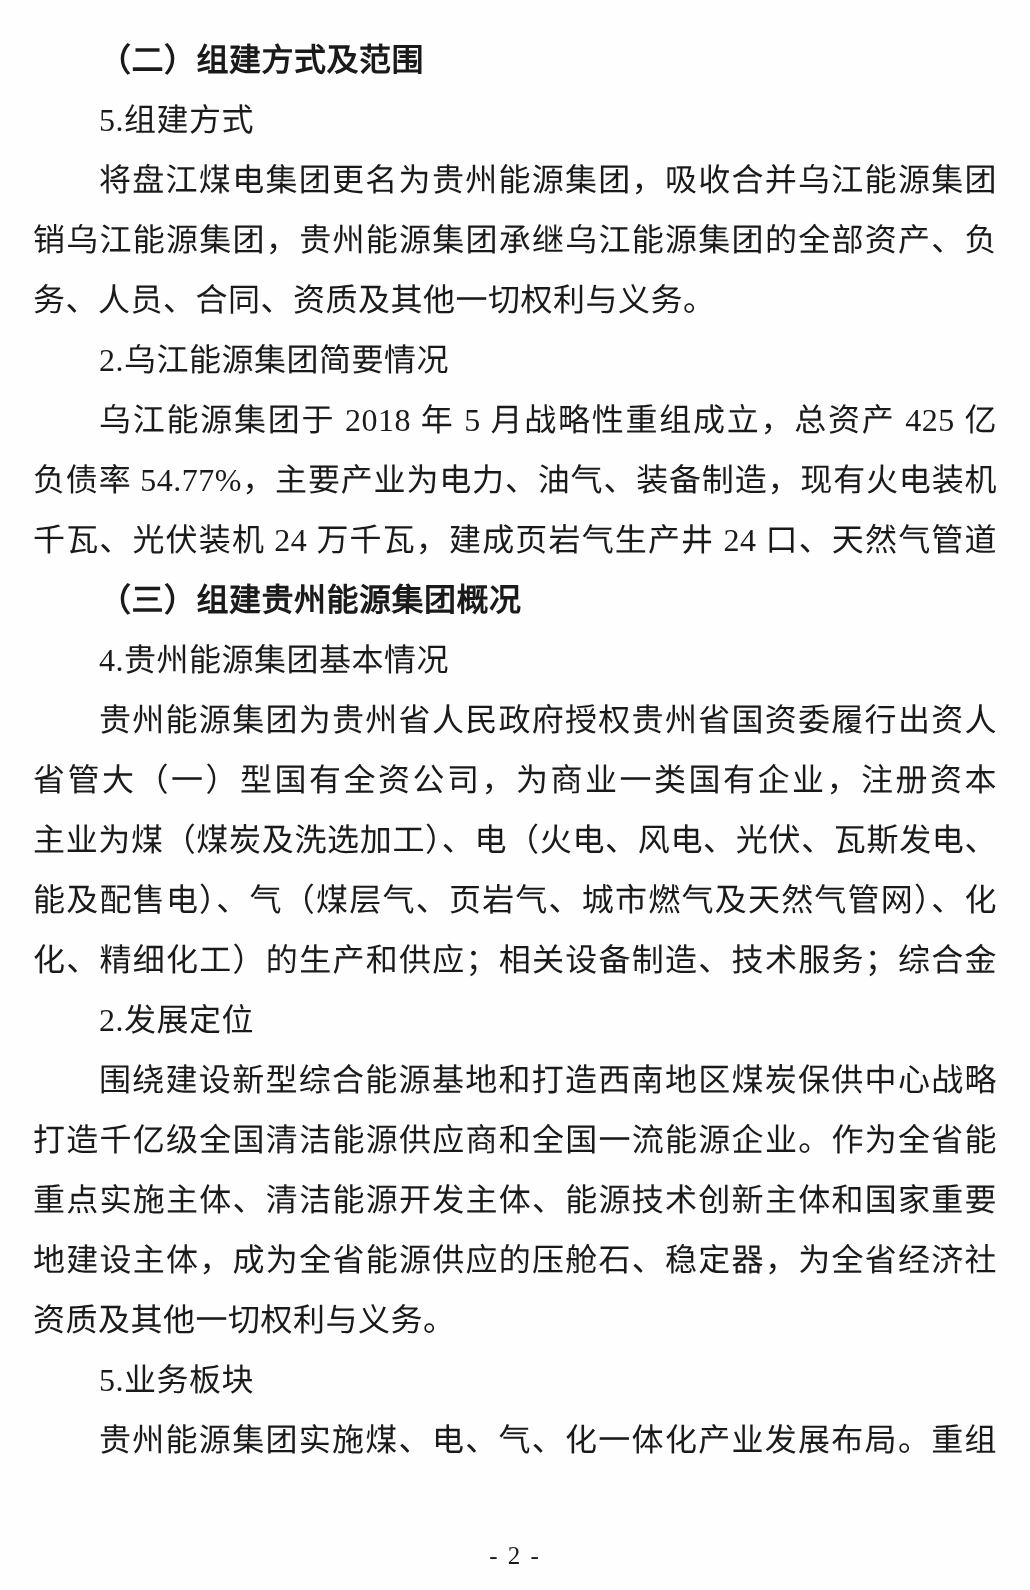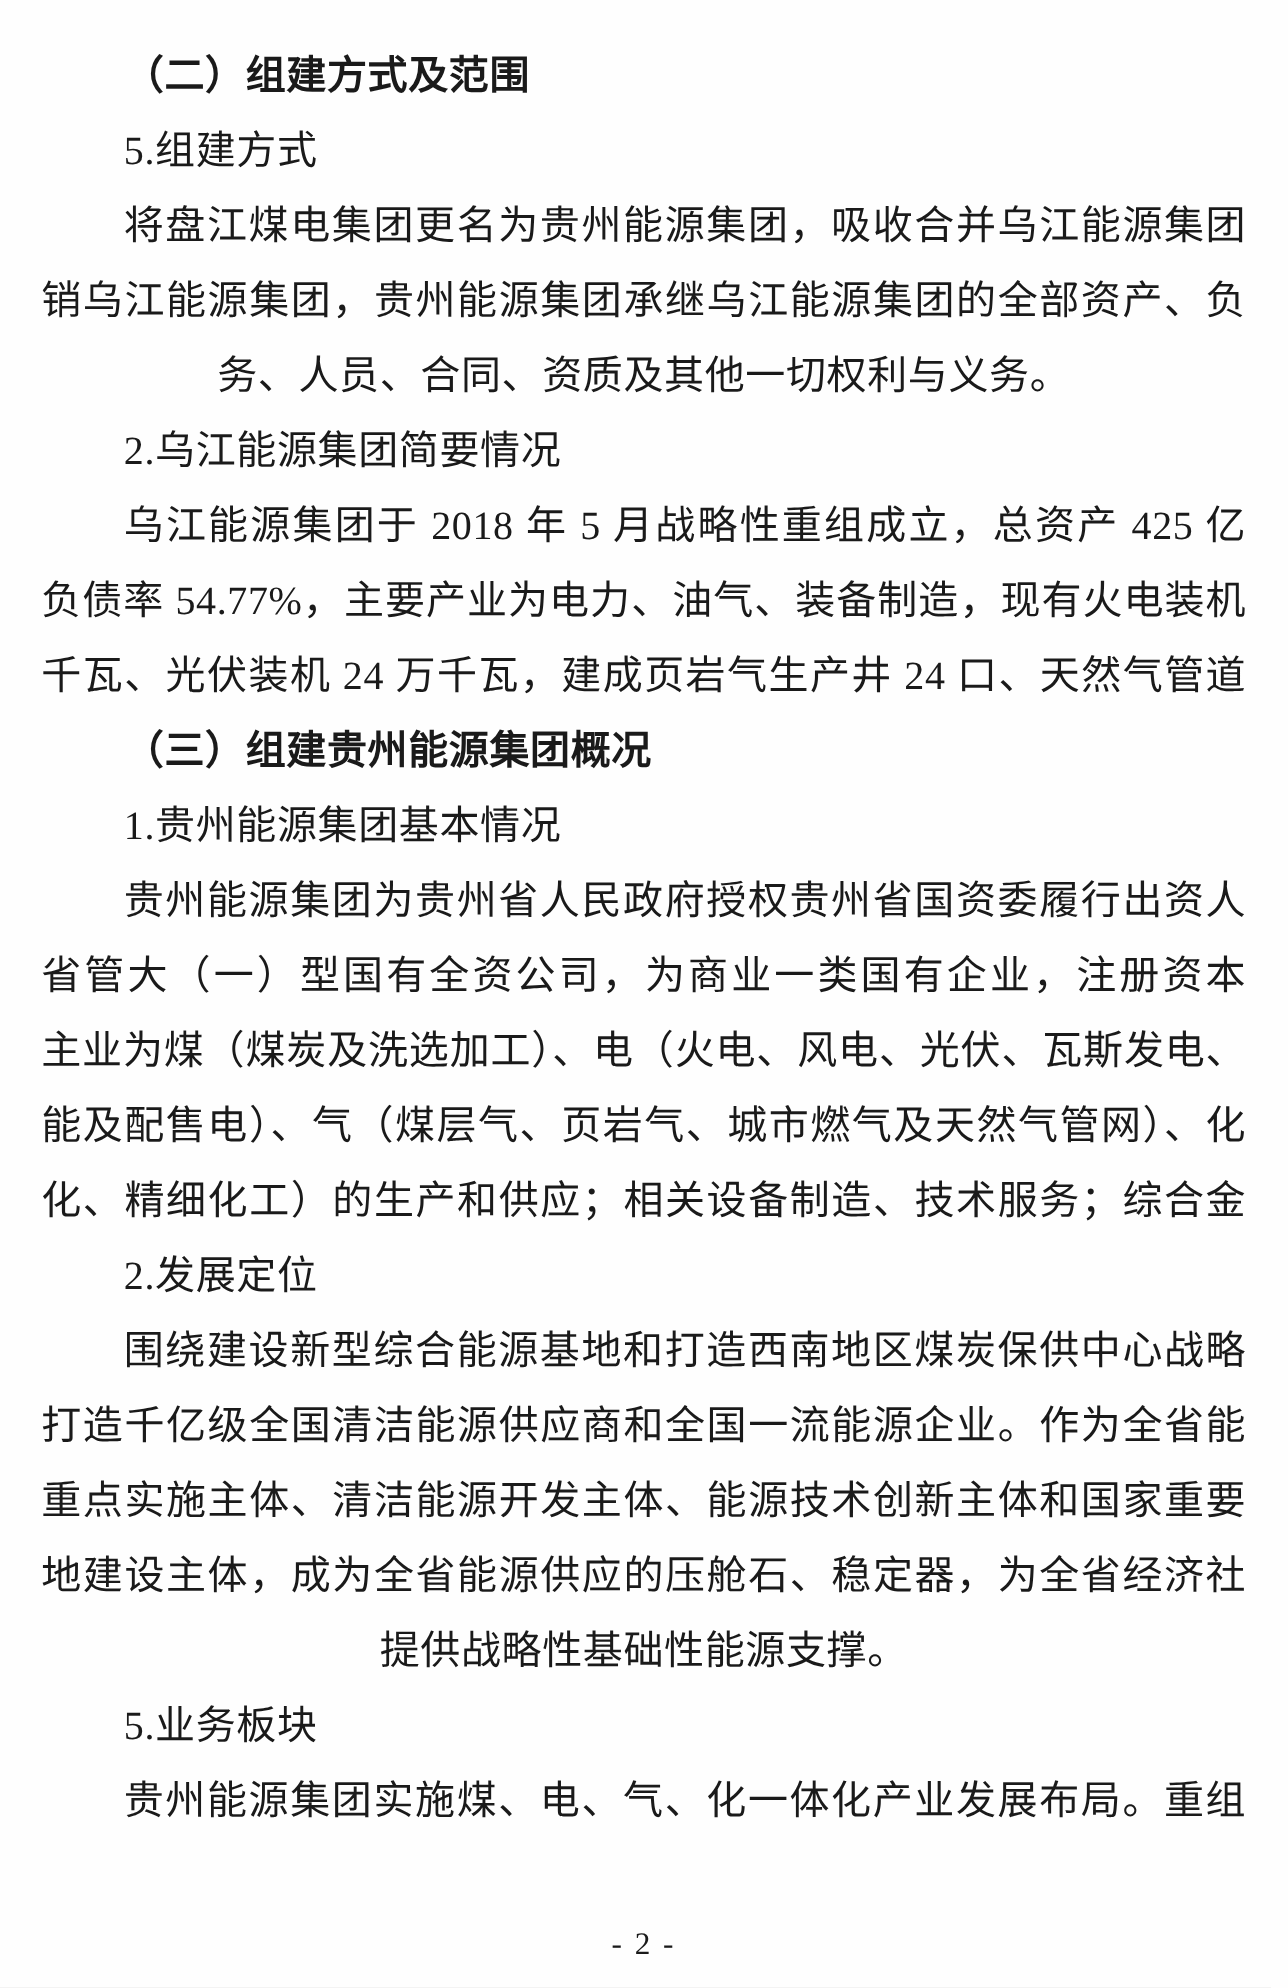--- a/index.html
+++ b/index.html
@@ -37,21 +37,21 @@
   .t-sub {
     text-align: left;
   }
   
   .t-just {
     text-align: justify;
     text-align-last: justify;
   }
   
   .t-end {
-    text-align: center;
+    text-align: left;
   }
   .ind {
     text-indent: 66px;
   }
   .page-num {
     position: absolute;
     top: 1536px;
     left: 0;
     width: 100%;
     height: 40px;
@@ -69,29 +69,29 @@
       <div class="line t-heading ind">（二）组建方式及范围</div>
       <div class="line t-sub ind">5.组建方式</div>
       <div class="line t-just ind">将盘江煤电集团更名为贵州能源集团，吸收合并乌江能源集团后，注</div>
       <div class="line t-just">销乌江能源集团，贵州能源集团承继乌江能源集团的全部资产、负债、业</div>
       <div class="line t-end">务、人员、合同、资质及其他一切权利与义务。</div>
       <div class="line t-sub ind">2.乌江能源集团简要情况</div>
       <div class="line t-just ind">乌江能源集团于 2018 年 5 月战略性重组成立，总资产 425 亿元，资产</div>
       <div class="line t-just">负债率 54.77%，主要产业为电力、油气、装备制造，现有火电装机 120 万</div>
       <div class="line t-just">千瓦、光伏装机 24 万千瓦，建成页岩气生产井 24 口、天然气管道 386 千</div>
       <div class="line t-heading ind">（三）组建贵州能源集团概况</div>
-      <div class="line t-sub ind">1.贵州能源集团基本情况</div>
+      <div class="line t-sub ind">4.贵州能源集团基本情况</div>
       <div class="line t-just ind">贵州能源集团为贵州省人民政府授权贵州省国资委履行出资人职责的</div>
       <div class="line t-just">省管大（一）型国有全资公司，为商业一类国有企业，注册资本 200 亿元。</div>
       <div class="line t-just">主业为煤（煤炭及洗选加工）、电（火电、风电、光伏、瓦斯发电、抽水蓄</div>
       <div class="line t-just">能及配售电）、气（煤层气、页岩气、城市燃气及天然气管网）、化（煤焦</div>
       <div class="line t-just">化、精细化工）的生产和供应；相关设备制造、技术服务；综合金融服务。</div>
       <div class="line t-sub ind">2.发展定位</div>
       <div class="line t-just ind">围绕建设新型综合能源基地和打造西南地区煤炭保供中心战略定位，</div>
       <div class="line t-just">打造千亿级全国清洁能源供应商和全国一流能源企业。作为全省能源战略</div>
       <div class="line t-just">重点实施主体、清洁能源开发主体、能源技术创新主体和国家重要能源基</div>
       <div class="line t-just">地建设主体，成为全省能源供应的压舱石、稳定器，为全省经济社会发展</div>
-      <div class="line t-end">提供战略性基础性能源支撑。</div>
+      <div class="line t-end">资质及其他一切权利与义务。</div>
       <div class="line t-sub ind">5.业务板块</div>
       <div class="line t-just ind">贵州能源集团实施煤、电、气、化一体化产业发展布局。重组后按照</div>
     </div>
   <div class="page-num">- 2 -</div>
 </div>
 
 </body></html>

